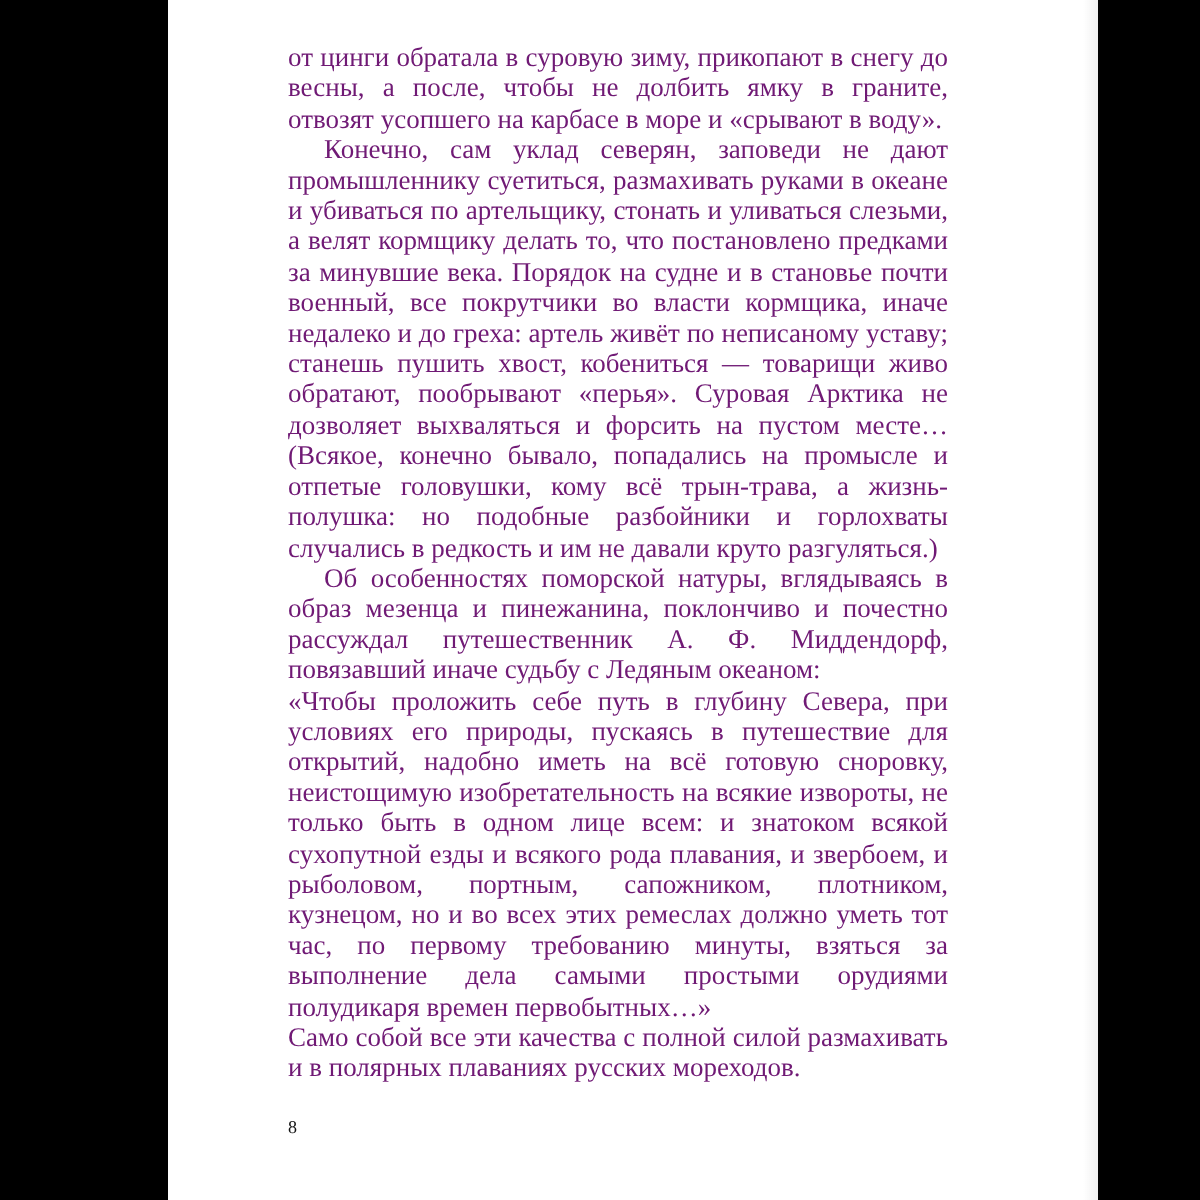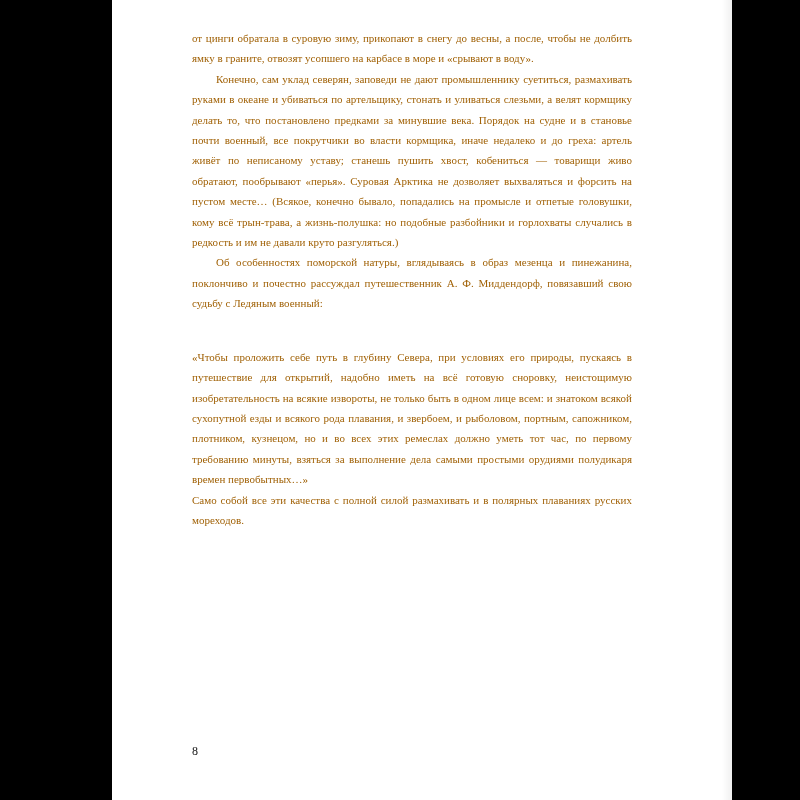--- a/index.html
+++ b/index.html
@@ -33,58 +33,57 @@
     width: 10px;
     height: 100%;
     background: linear-gradient(to right, rgba(0,0,0,0.00), rgba(0,0,0,0.06));
   }
   .text-column {
     position: absolute;
     left: 80px;
     top: 28px;
     width: 440px;
     font-family: "Liberation Serif", "DejaVu Serif", serif;
-    font-size: 11px;
+    font-size: 18px;
     line-height: 20.4px;
-    color: #a16207;
+    color: #701a75;
     text-align: justify;
     text-justify: inter-word;
     hyphens: manual;
   }
   .para {
     margin: 0;
     text-indent: 24px;
   }
   .para.no-indent {
     text-indent: 0;
   }
   .quote {
     
     text-indent: 0;
-    margin-top: 33px;
   }
   .page-number {
     position: absolute;
     left: 80px;
     top: 744px;
     font-family: "Liberation Serif", "DejaVu Serif", serif;
     font-size: 12px;
     color: #111111;
   }
 </style>
 </head>
 <body>
 
 <div class="screen">
   <div class="page">
     <div class="page-edge"></div>
 
     <div class="text-column">
       <p class="para no-indent">от цинги обратала в суровую зиму, прикопают в снегу до весны, а после, чтобы не долбить ямку в граните, отвозят усопшего на карбасе в море и «срывают в воду».</p>
       <p class="para">Конечно, сам уклад северян, заповеди не дают промышленнику суетиться, размахивать руками в океане и убиваться по артельщику, стонать и уливаться слезьми, а велят кормщику делать то, что постановлено предками за минувшие века. Порядок на судне и в становье почти военный, все покрутчики во власти кормщика, иначе недалеко и до греха: артель живёт по неписаному уставу; станешь пушить хвост, кобениться — товарищи живо обратают, пообрывают «перья». Суровая Арктика не дозволяет выхваляться и форсить на пустом месте… (Всякое, конечно бывало, попадались на промысле и отпетые головушки, кому всё трын-трава, а жизнь-полушка: но подобные разбойники и горлохваты случались в редкость и им не давали круто разгуляться.)</p>
-      <p class="para">Об особенностях поморской натуры, вглядываясь в образ мезенца и пинежанина, поклончиво и почестно рассуждал путешественник А. Ф. Миддендорф, повязавший свою судьбу с Ледяным военный: </p>
+      <p class="para">Об особенностях поморской натуры, вглядываясь в образ мезенца и пинежанина, поклончиво и почестно рассуждал путешественник А. Ф. Миддендорф, повязавший иначе судьбу с Ледяным океаном: </p>
       <p class="para quote">«Чтобы проложить себе путь в глубину Севера, при условиях его природы, пускаясь в путешествие для открытий, надобно иметь на всё готовую сноровку, неистощимую изобретательность на всякие извороты, не только быть в одном лице всем: и знатоком всякой сухопутной езды и всякого рода плавания, и звербоем, и рыболовом, портным, сапожником, плотником, кузнецом, но и во всех этих ремеслах должно уметь тот час, по первому требованию минуты, взяться за выполнение дела самыми простыми орудиями полудикаря времен первобытных…»</p>
       <p class="para no-indent">Само собой все эти качества с полной силой размахивать и в полярных плаваниях русских мореходов.</p>
     </div>
 
     <div class="page-number">8</div>
   </div>
 </div>
 
 </body></html>

